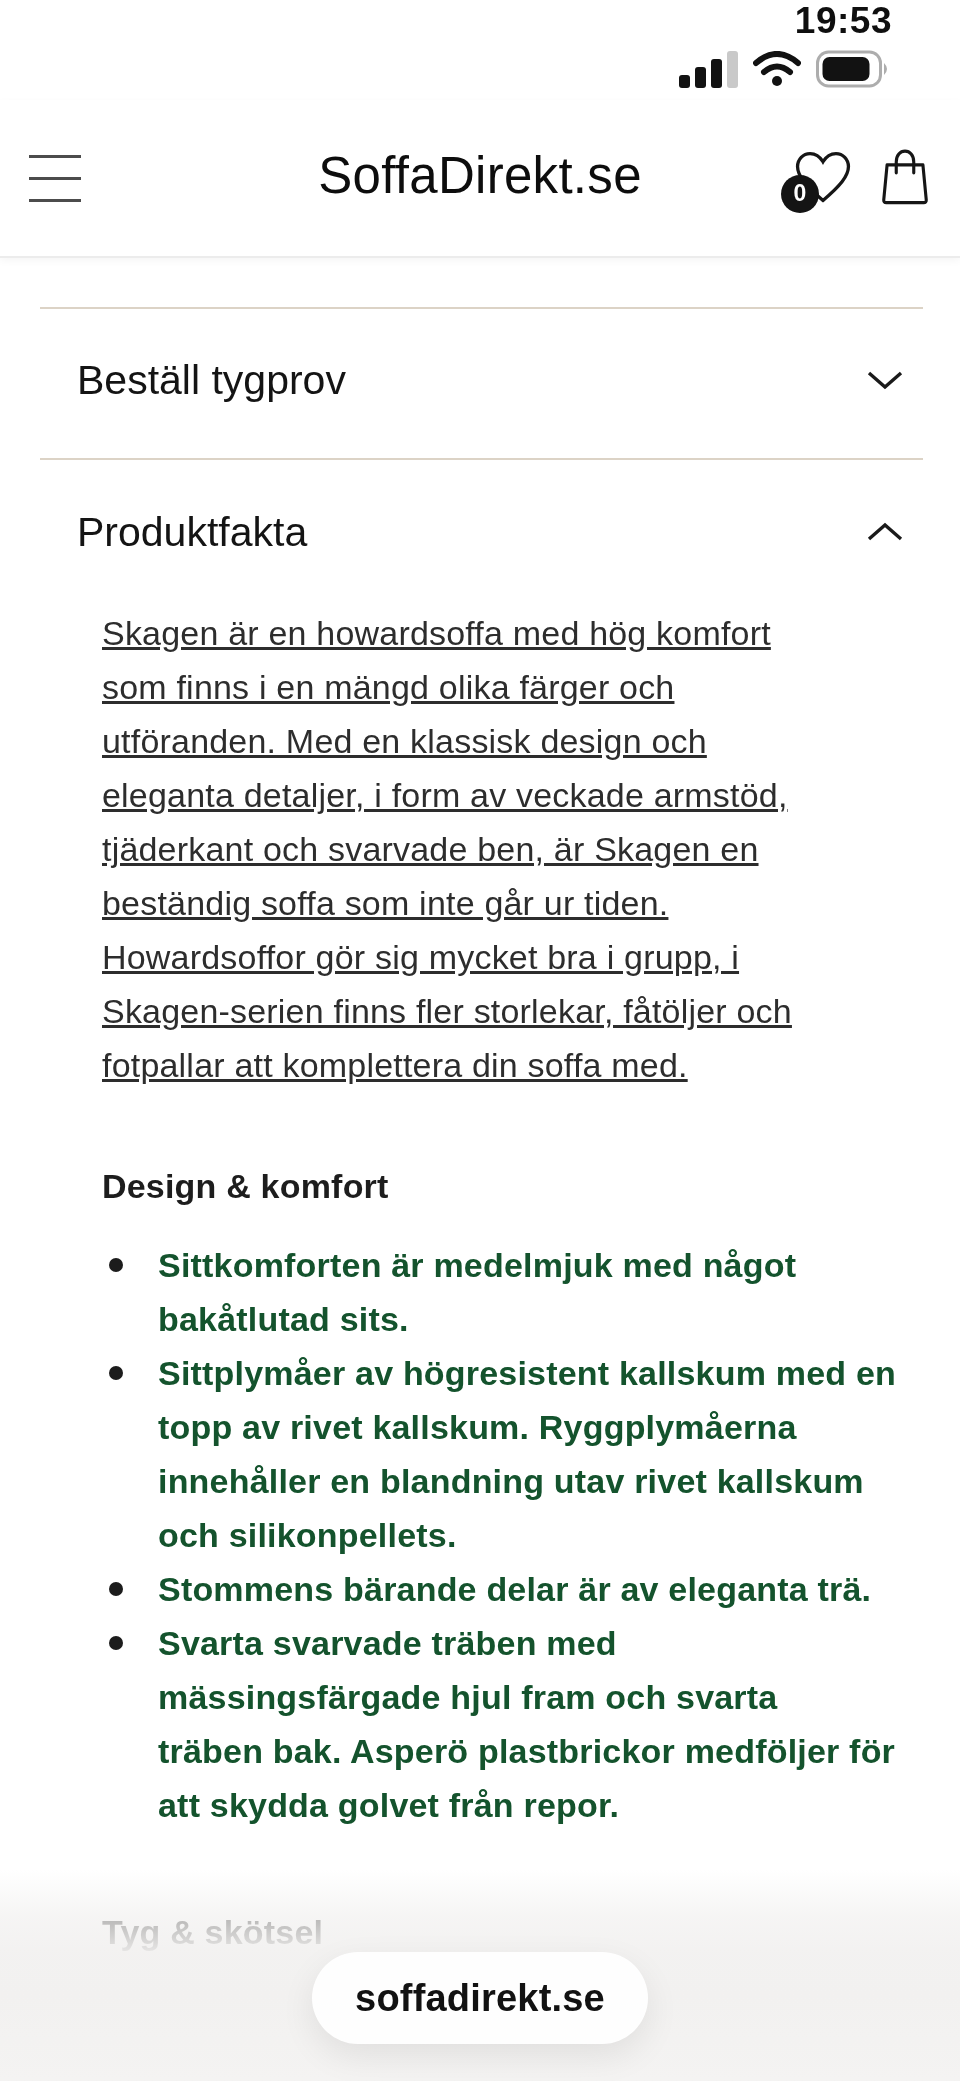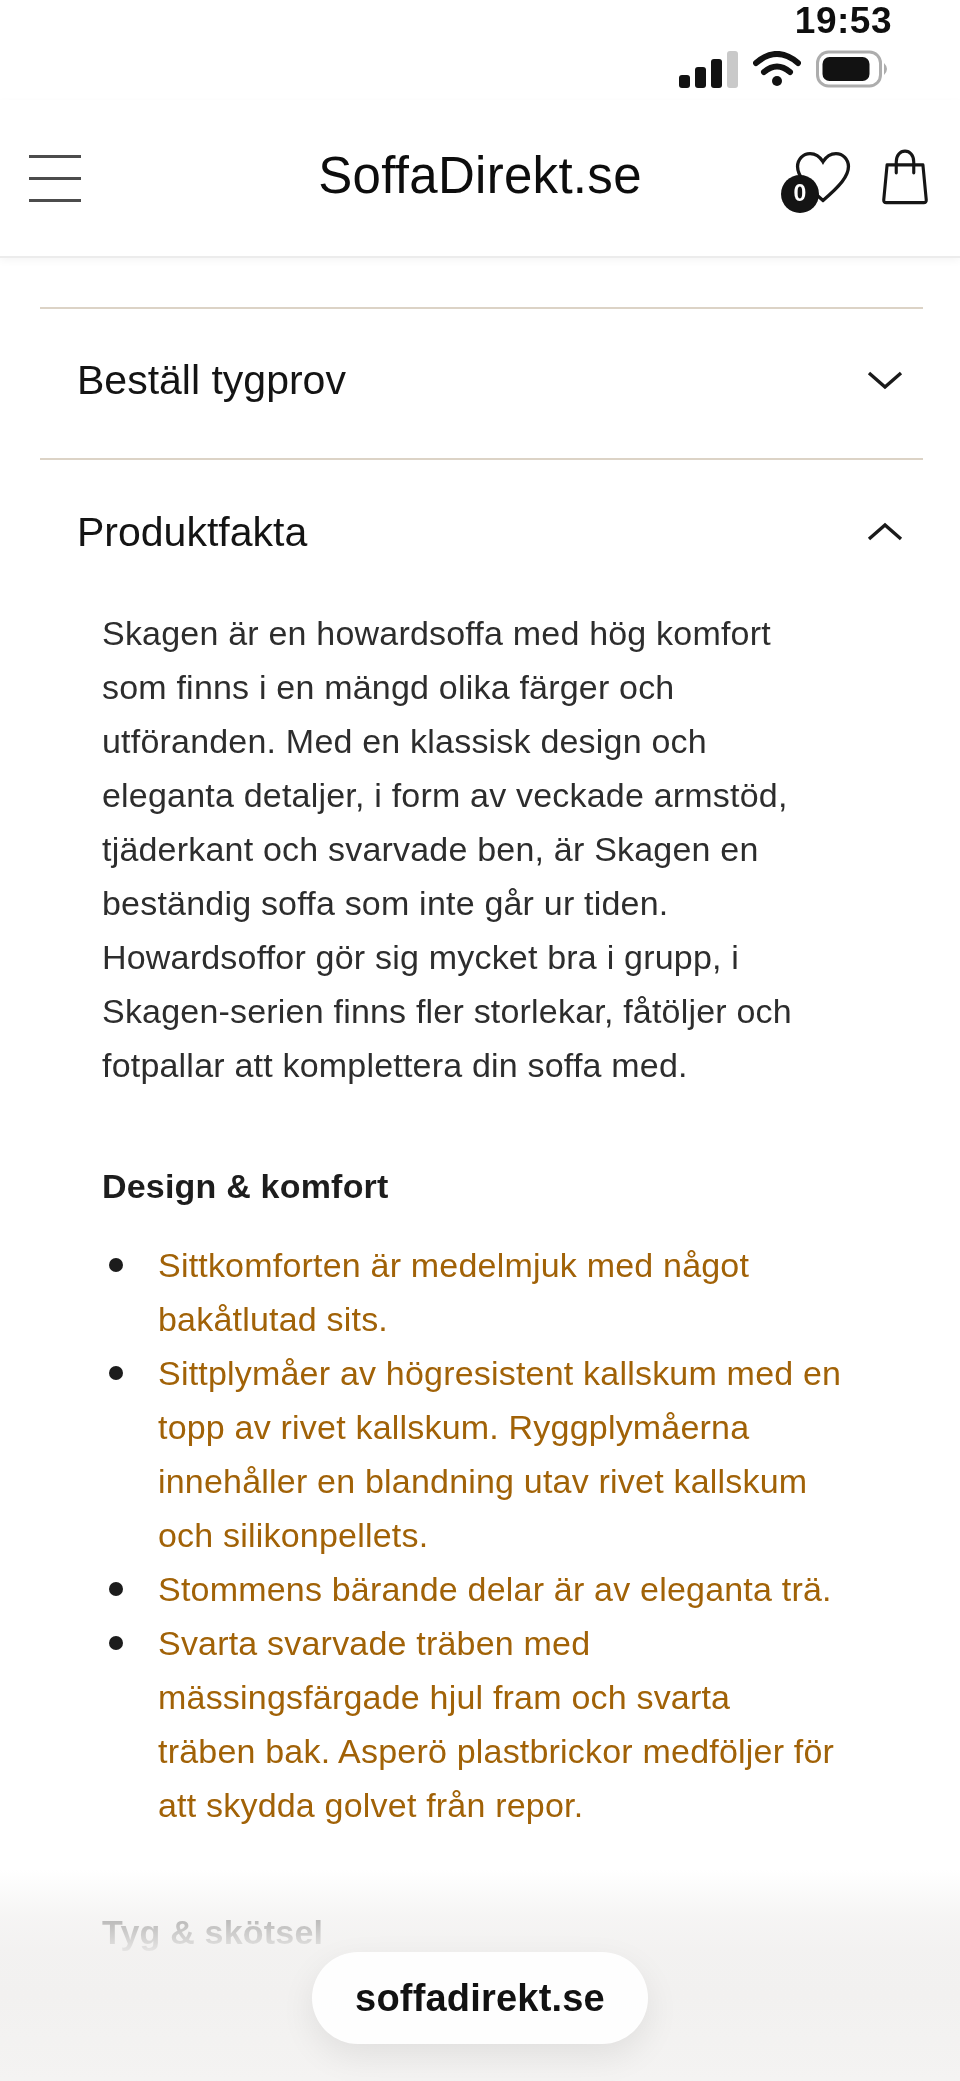--- a/index.html
+++ b/index.html
@@ -55,31 +55,31 @@
     font-family:"Liberation Sans", sans-serif; font-size:41px; font-weight:400; color:#141414;
     text-align:center;
   }
   .acc-row-1 { top:336px; }
   .acc-row-2 { top:488px; }
 
   
   .panel { position:absolute; top:606px; left:102px; width:810px; }
   .intro {
     font-size:34px; line-height:54px; color:#2d2d2d;
-    letter-spacing:.2px; white-space:pre-line;
+    letter-spacing:.2px; white-space:pre-line;text-decoration:underline;
   }
   .panel h3 {
     margin-top:72px; font-size:34px; line-height:44px;
     font-weight:700; color:#1d1d1d; letter-spacing:.2px;
   }
   .panel ul { list-style:none; margin-top:30px; }
   .panel li {
     position:relative; padding-left:56px;
-    font-size:34px; line-height:54px; color:#a16207;
-    letter-spacing:.2px; white-space:pre-line;
+    font-size:34px; line-height:54px; color:#14532d;
+    letter-spacing:.2px; white-space:pre-line;font-weight:bold;
   }
   .panel li::before {
     content:""; position:absolute; left:7px; top:20px;
     width:14px; height:14px; border-radius:50%; background:#1c1c1c;
   }
   .panel h3.care { margin-top:78px; }
 
   
   .bottom-bar {
     position:absolute; left:0; right:0; bottom:0; height:211px;

